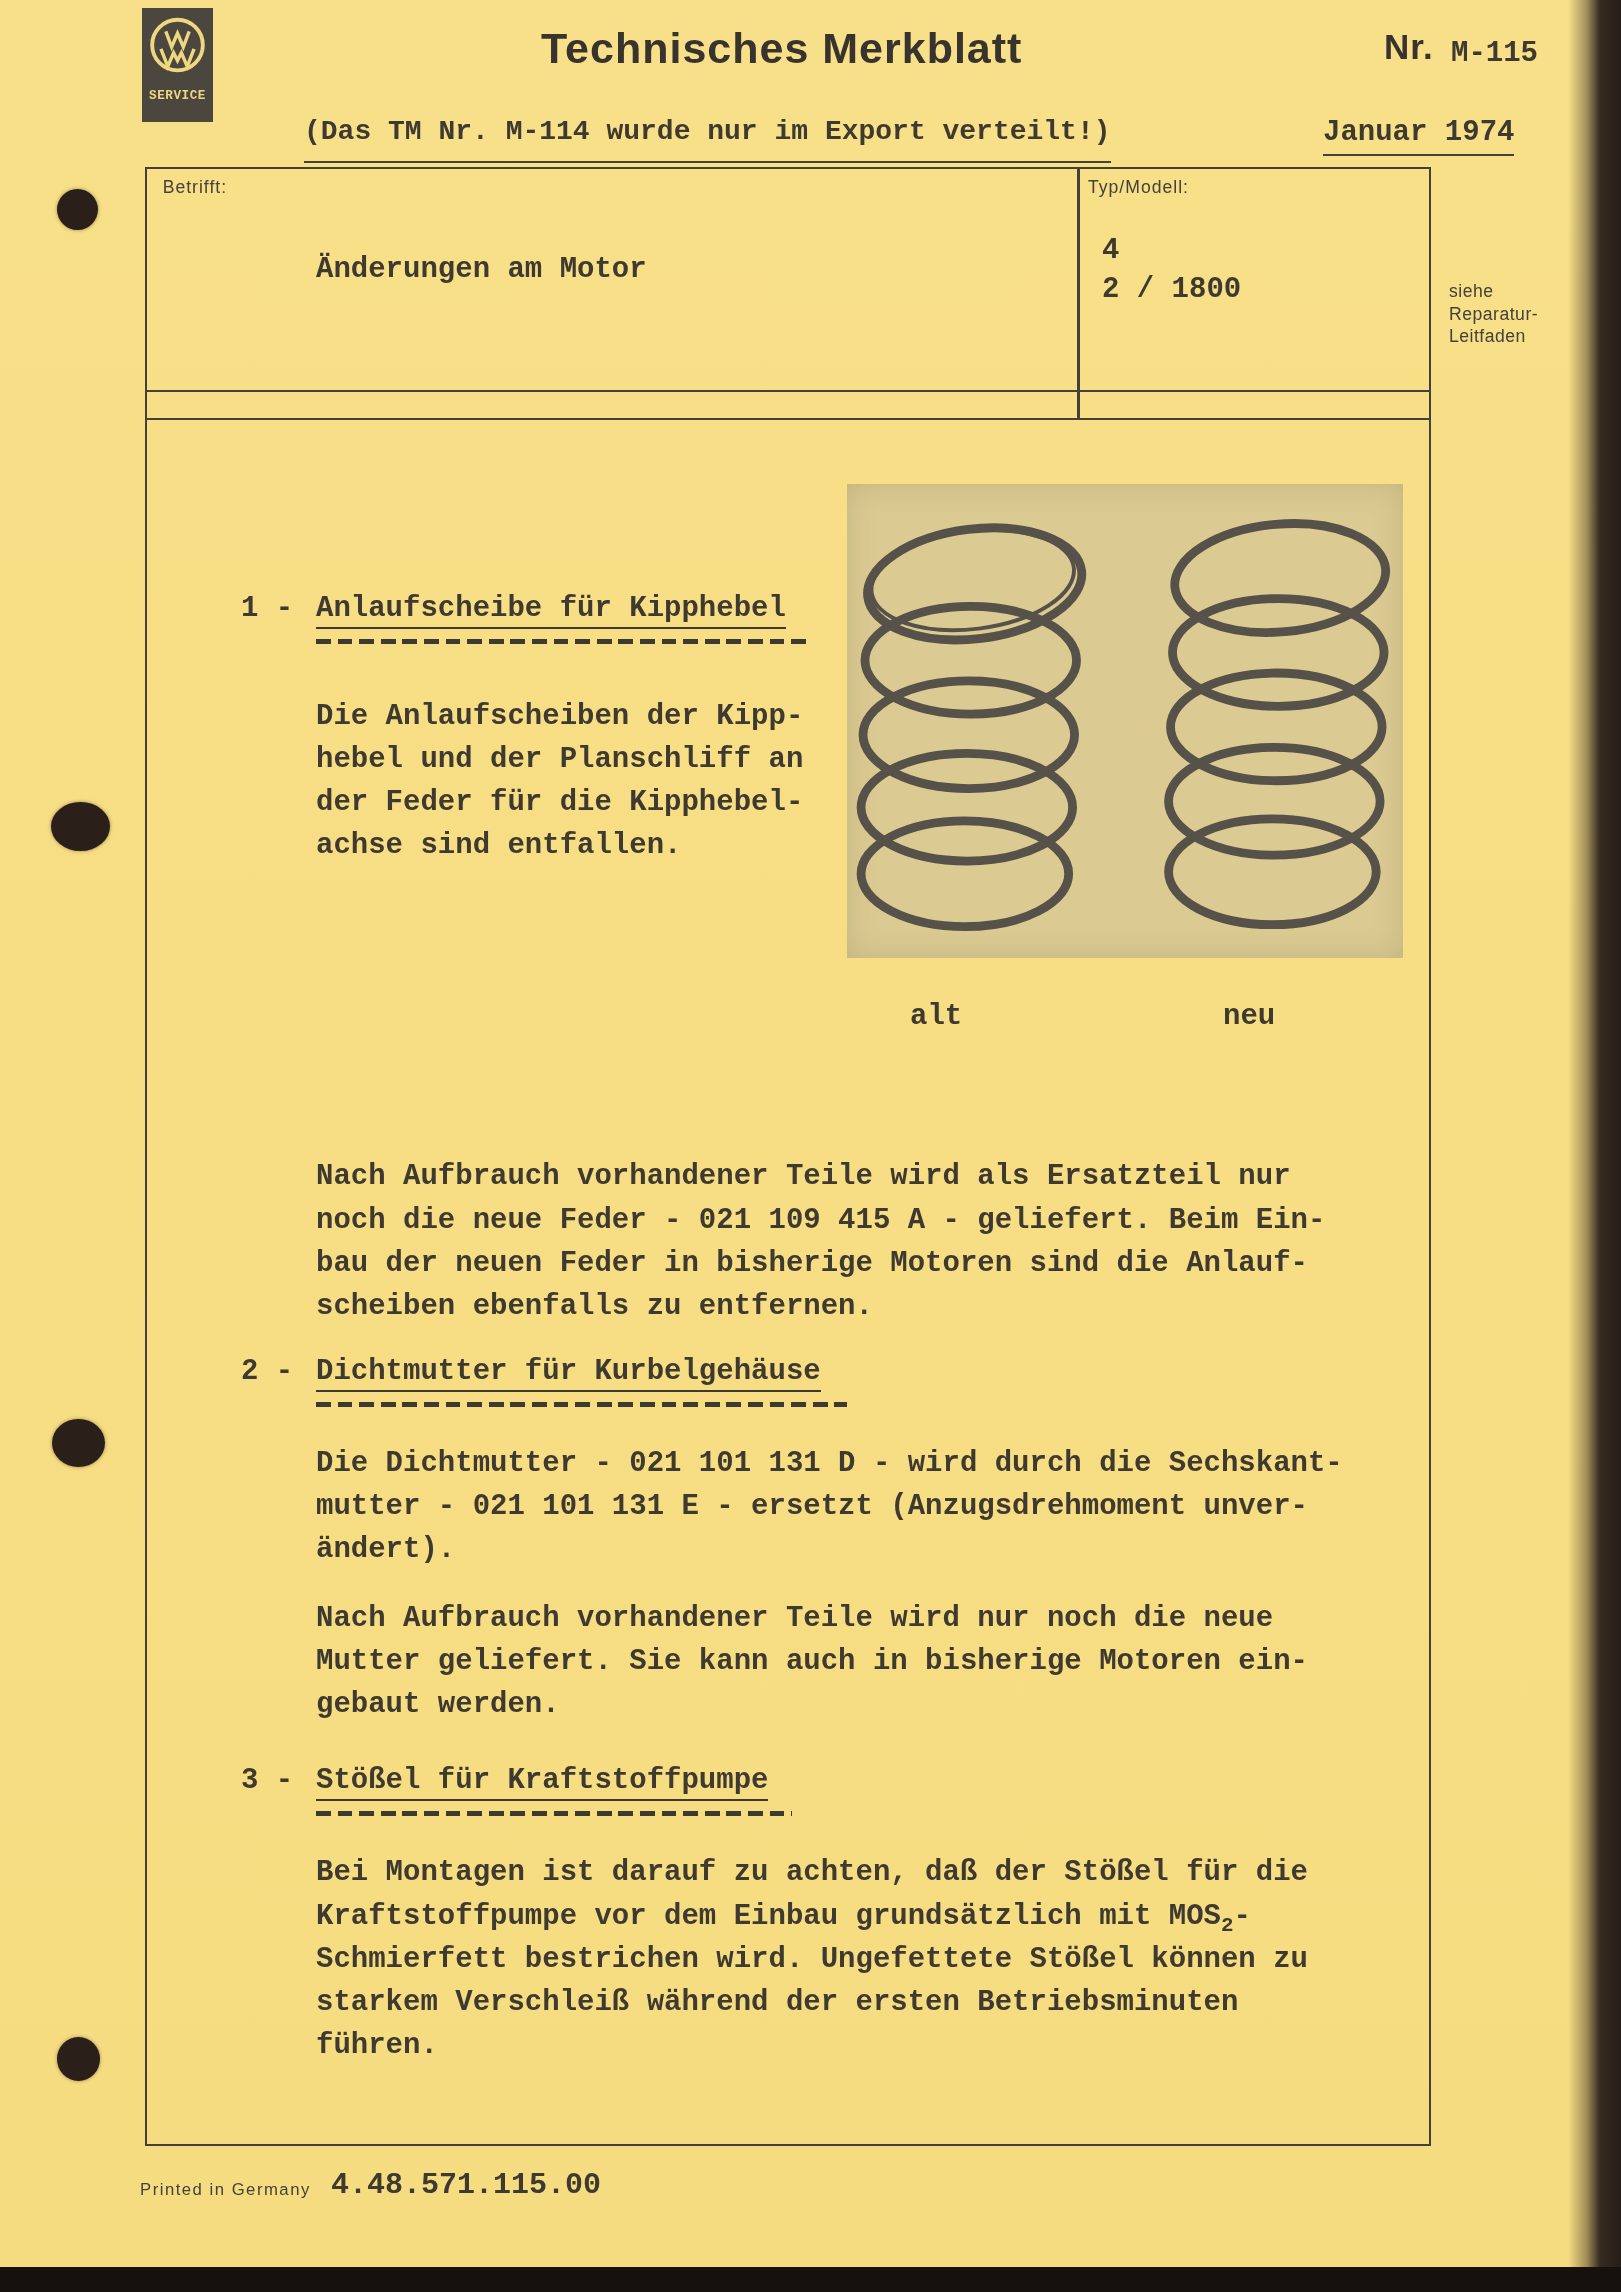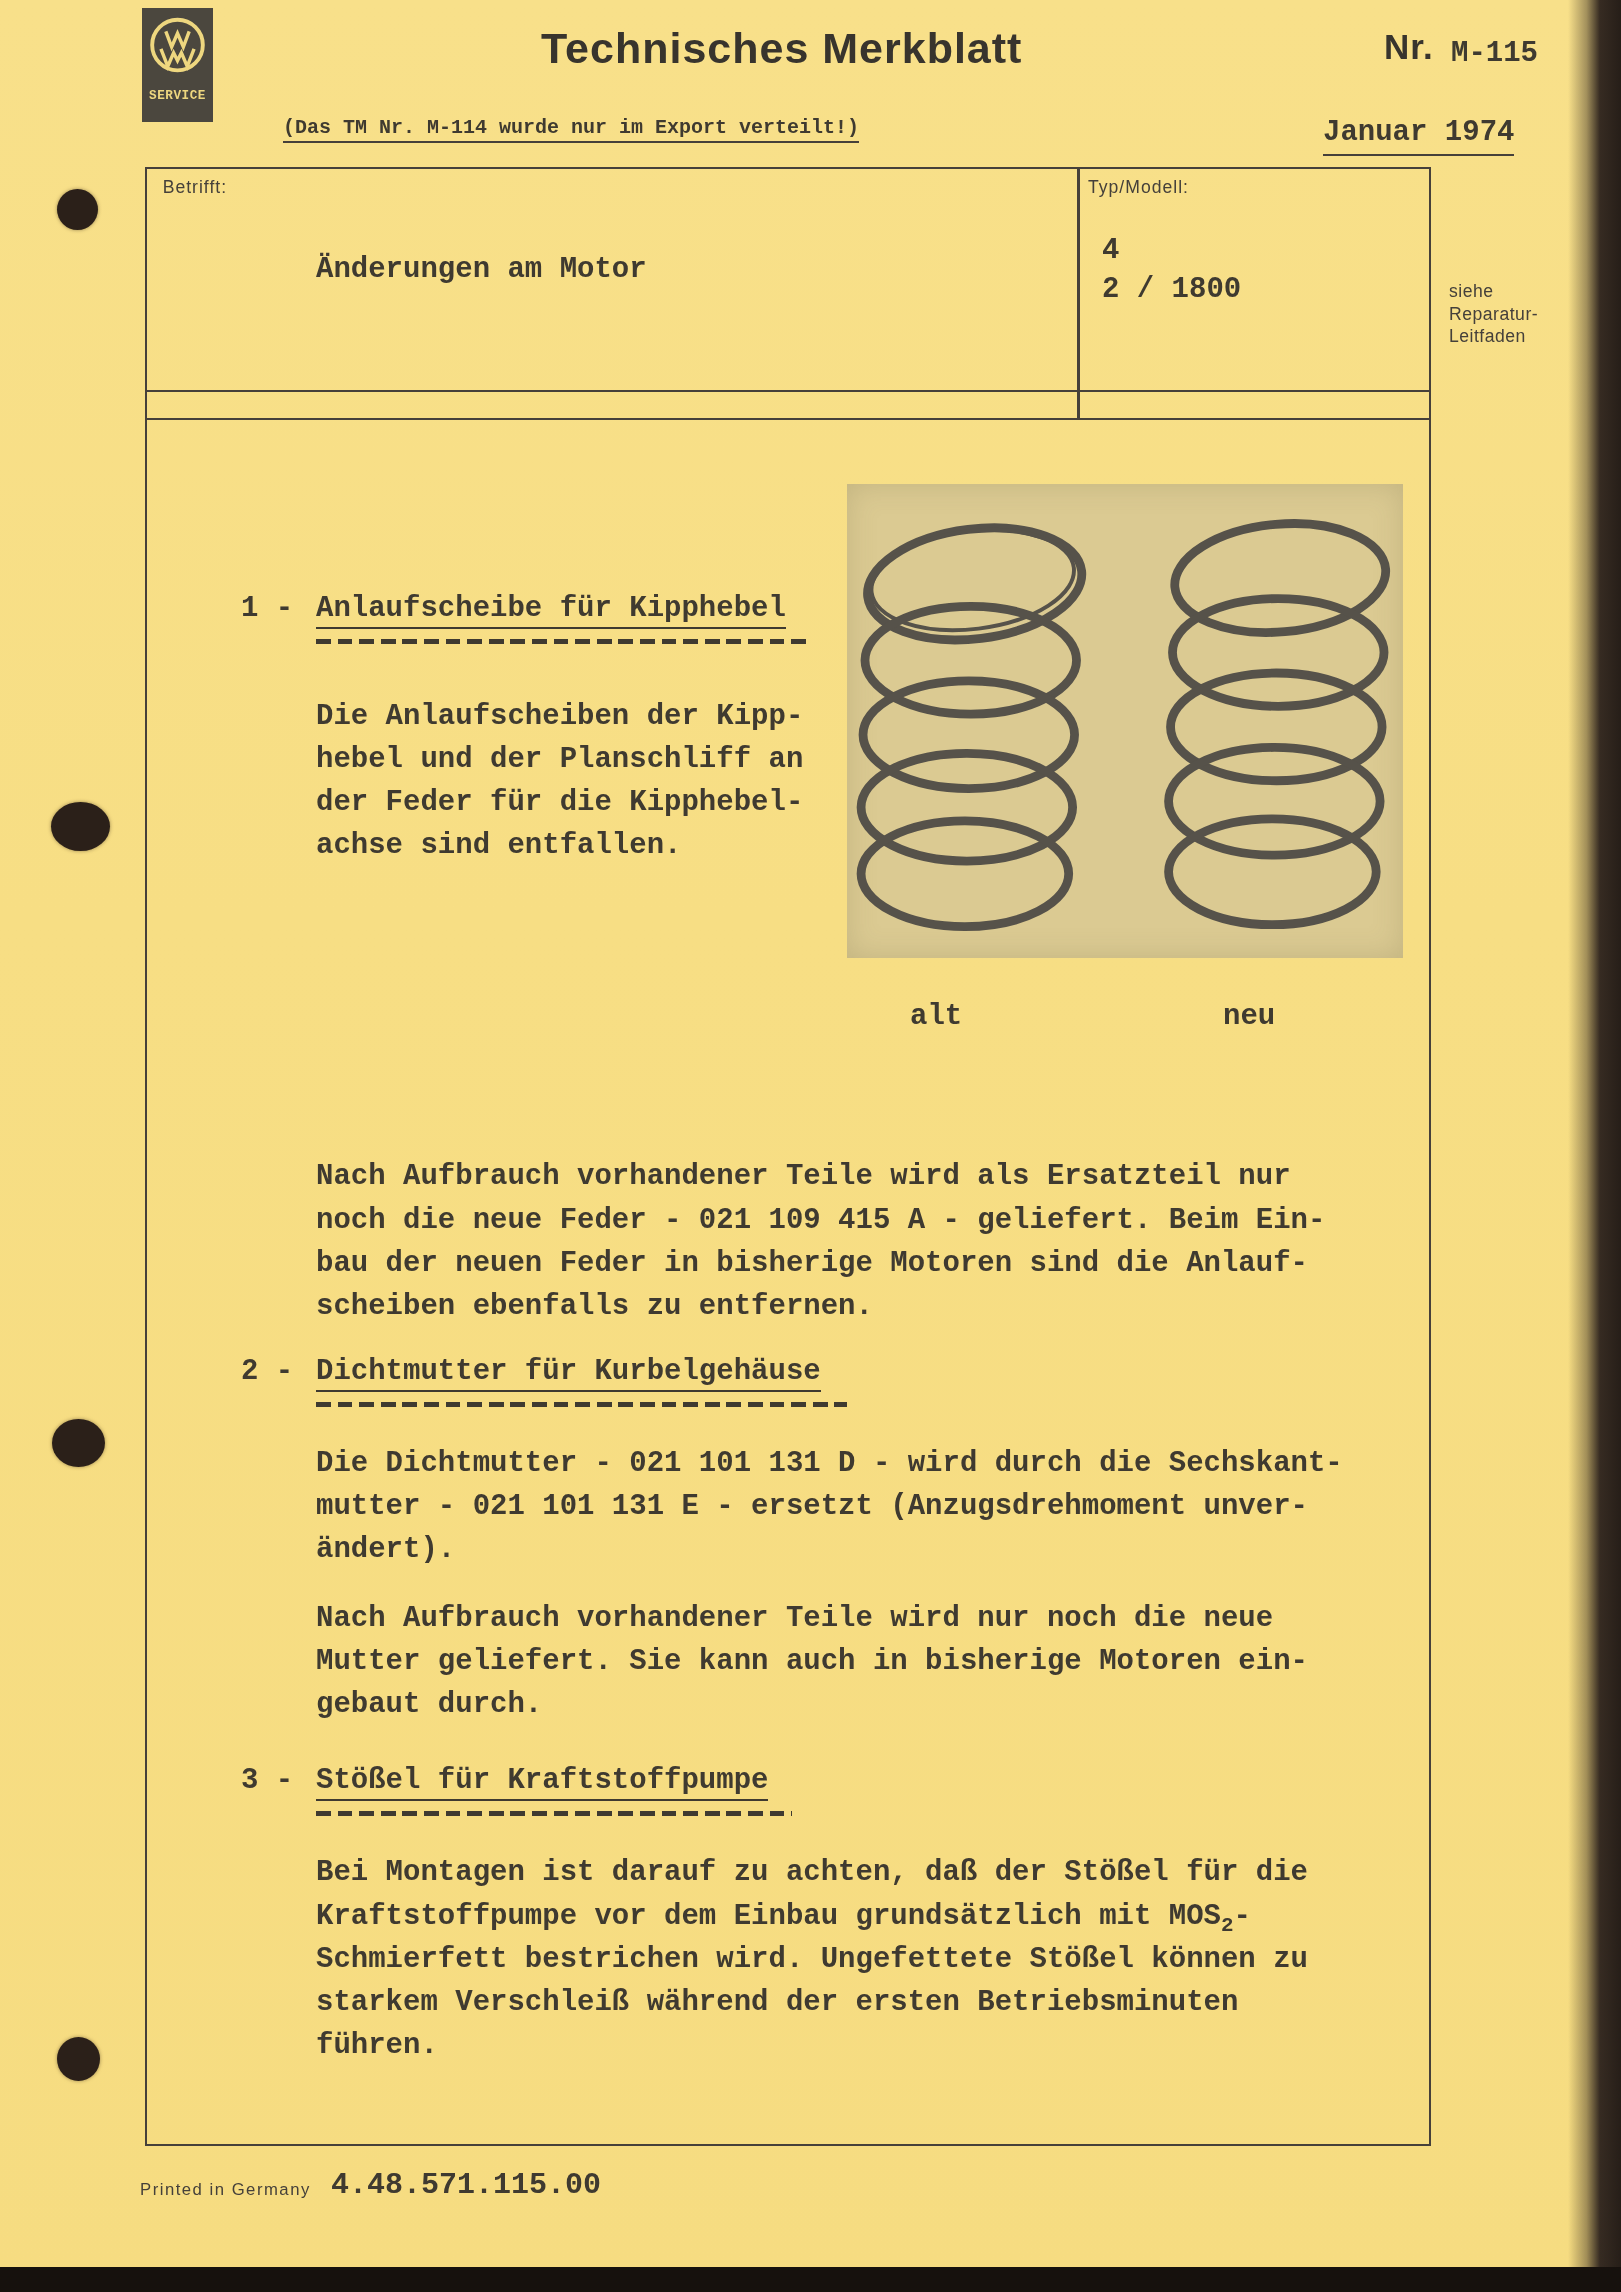--- a/index.html
+++ b/index.html
@@ -18,22 +18,22 @@
   
   .hole{background:#2b2019;border-radius:50%;box-shadow:0 0 3.9px rgba(90,70,40,.6);}
   
   .logobox{left:142px;top:7.8px;width:71px;height:114px;background:#4b473e;
     display:flex;flex-direction:column;align-items:center;justify-content:flex-start;}
   .service{color:#eed77f;font-weight:700;font-size:12.7px;letter-spacing:0.5px;margin-top:3.9px;}
   
   .title{left:541px;top:23.5px;font-size:43px;font-weight:700;letter-spacing:1px;color:#38342d;}
   .nr-label{left:1384px;top:27.4px;font-size:35px;font-weight:700;letter-spacing:1px;color:#38342d;}
   .nr-value{left:1451px;top:37px;font-size:29px;font-weight:700;}
-  .subnote{left:283px;top:116px;font-size:20px;font-weight:700;
-    border-bottom:2.9px solid #46403a;padding-bottom:2px;}
+  .subnote{left:304px;top:116px;font-size:28px;font-weight:700;
+    border-bottom:2.9px solid #46403a;padding-bottom:14px;}
   .date{left:1323px;top:116px;font-size:29px;font-weight:700;
     border-bottom:2.9px solid #46403a;padding-bottom:4.9px;}
   
   .infobox{left:145px;top:167px;width:1286px;height:253px;border:2.9px solid #46403a;box-sizing:border-box;}
   .infobox .divider{position:absolute;left:930px;top:0;width:2.9px;height:100%;background:#46403a;}
   .lbl{font-size:17.6px;letter-spacing:1px;color:#45403a;}
   .betrifft{position:absolute;left:15.7px;top:7.8px;}
   .typlabel{position:absolute;left:941px;top:7.8px;}
   .betrifft-val{position:absolute;left:169px;top:84px;font-size:29px;font-weight:700;}
   .typ1{position:absolute;left:955px;top:65px;font-size:29px;font-weight:700;}
@@ -130,21 +130,21 @@
 
   <div class="abs headnum" style="left:241px;top:1355px;">2 -</div>
   <div class="abs headtitle" style="left:316px;top:1355px;">Dichtmutter für Kurbelgehäuse</div>
   <div class="abs dashes" style="left:316px;top:1402px;width:531px;"></div>
   <div class="abs tw" style="left:316px;top:1447px;">Die Dichtmutter - 021 101 131 D - wird durch die Sechskant-</div>
   <div class="abs tw" style="left:316px;top:1490px;">mutter - 021 101 131 E - ersetzt (Anzugsdrehmoment unver-</div>
   <div class="abs tw" style="left:316px;top:1533px;">ändert).</div>
 
   <div class="abs tw" style="left:316px;top:1602px;">Nach Aufbrauch vorhandener Teile wird nur noch die neue</div>
   <div class="abs tw" style="left:316px;top:1645px;">Mutter geliefert. Sie kann auch in bisherige Motoren ein-</div>
-  <div class="abs tw" style="left:316px;top:1688px;">gebaut durch.</div>
+  <div class="abs tw" style="left:316px;top:1688px;">gebaut werden.</div>
 
   <div class="abs headnum" style="left:241px;top:1764px;">3 -</div>
   <div class="abs headtitle" style="left:316px;top:1764px;">Stößel für Kraftstoffpumpe</div>
   <div class="abs dashes" style="left:316px;top:1811px;width:476px;"></div>
   <div class="abs tw" style="left:316px;top:1856px;">Bei Montagen ist darauf zu achten, daß der Stößel für die</div>
   <div class="abs tw" style="left:316px;top:1900px;"><span>Kraftstoffpumpe vor dem Einbau grundsätzlich mit MOS</span><sub class="mos">2</sub><span>-</span></div>
   <div class="abs tw" style="left:316px;top:1943px;">Schmierfett bestrichen wird. Ungefettete Stößel können zu</div>
   <div class="abs tw" style="left:316px;top:1986px;">starkem Verschleiß während der ersten Betriebsminuten</div>
   <div class="abs tw" style="left:316px;top:2029px;">führen.</div>
 

